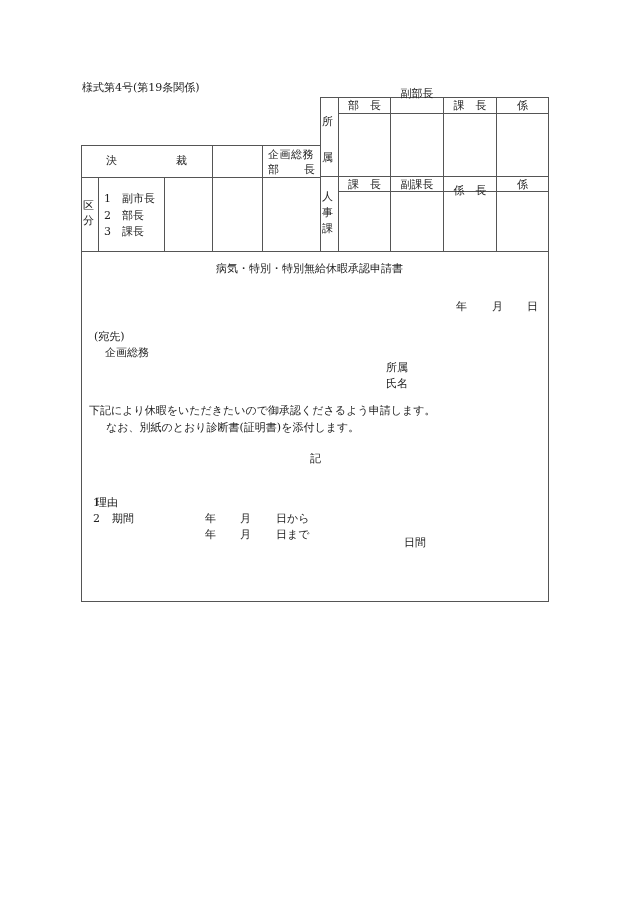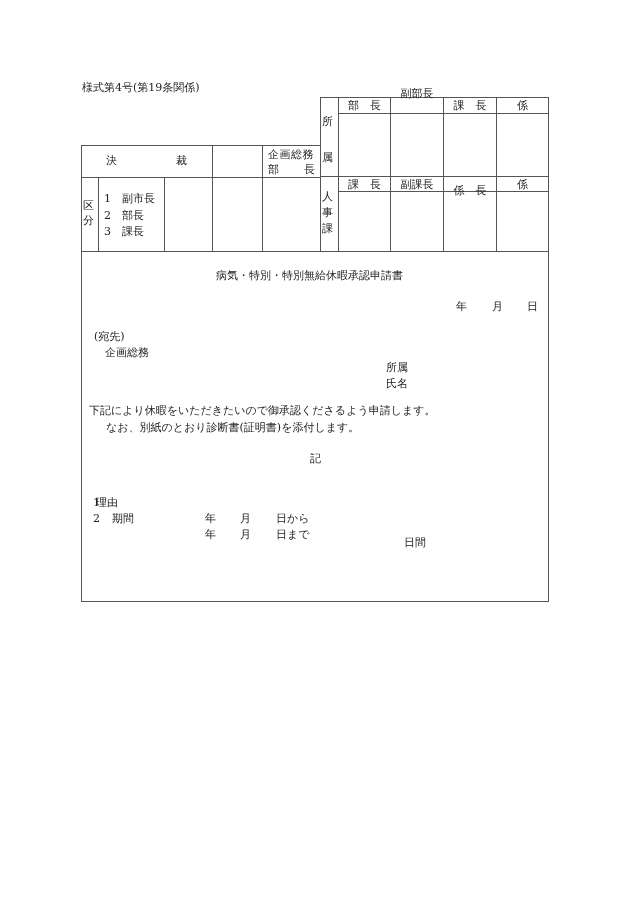--- a/index.html
+++ b/index.html
@@ -88,21 +88,21 @@
   <div class="abs" style="left:213px;top:146px;width:49px;height:105px;"></div>
   <div class="abs" style="left:263px;top:178px;width:57px;height:73px;"></div>
 </div>
 
 <div>
   <div class="hl" style="left:81px;top:251px;width:468px;"></div>
   <div class="vl" style="left:81px;top:251px;height:350px;"></div>
   <div class="vl" style="left:548px;top:251px;height:350px;"></div>
   <div class="hl" style="left:81px;top:601px;width:468px;"></div>
 
-  <div class="abs" style="left:216px;top:270px;font-size:11px;">病気・特別・特別無給休暇承認申請書</div>
+  <div class="abs" style="left:216px;top:263px;font-size:11px;">病気・特別・特別無給休暇承認申請書</div>
 
   <div class="abs" style="left:456px;top:301px;">年</div>
   <div class="abs" style="left:492px;top:301px;">月</div>
   <div class="abs" style="left:527px;top:301px;">日</div>
 
   <div class="abs" style="left:94px;top:331px;">(宛先)</div>
   <div class="abs" style="left:105px;top:347px;">企画総務</div>
 
   <div class="abs" style="left:386px;top:362px;">所属</div>
   <div class="abs" style="left:386px;top:378px;">氏名</div>

